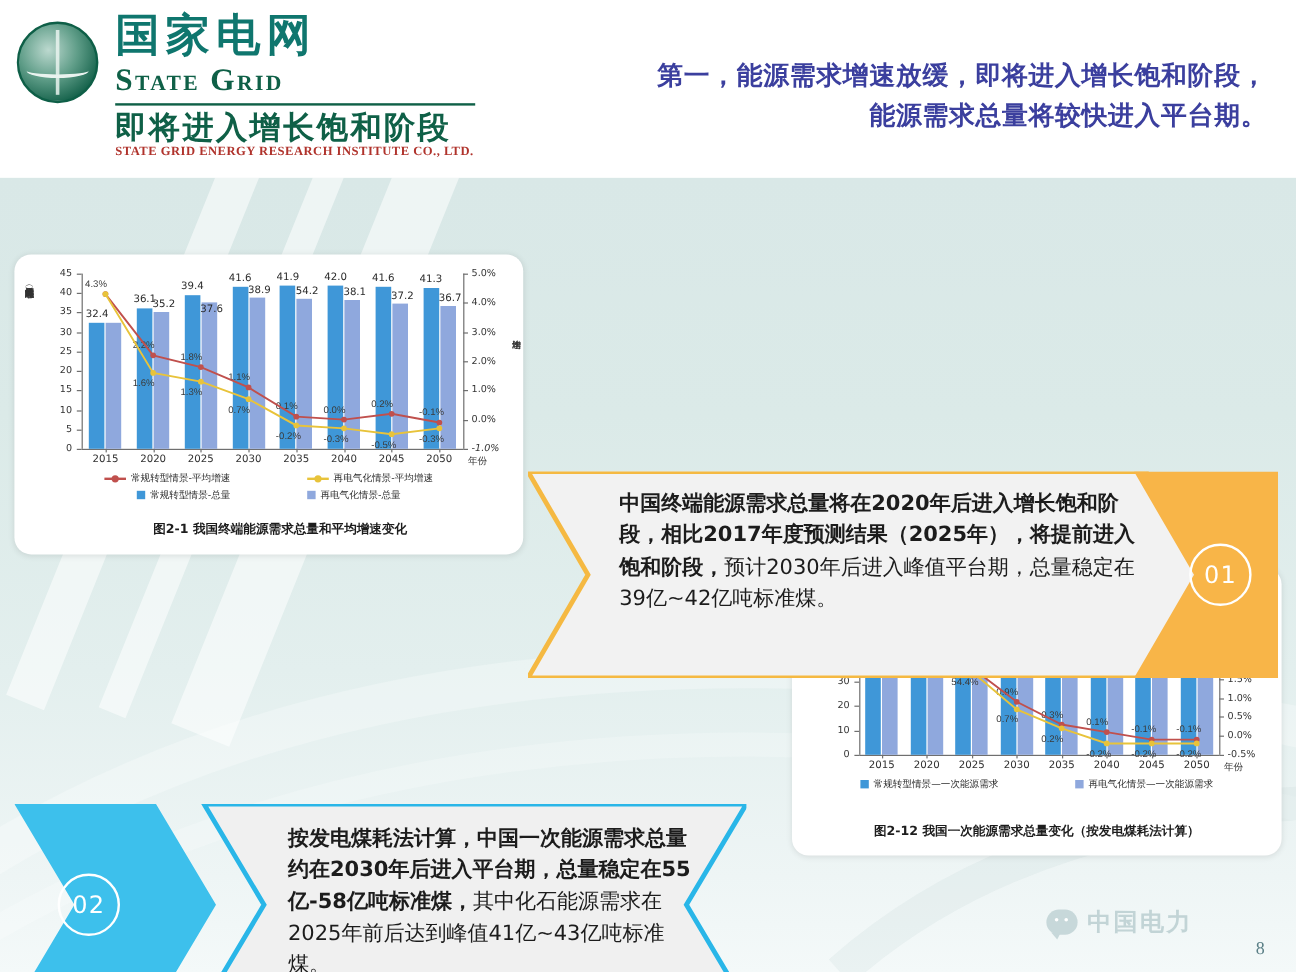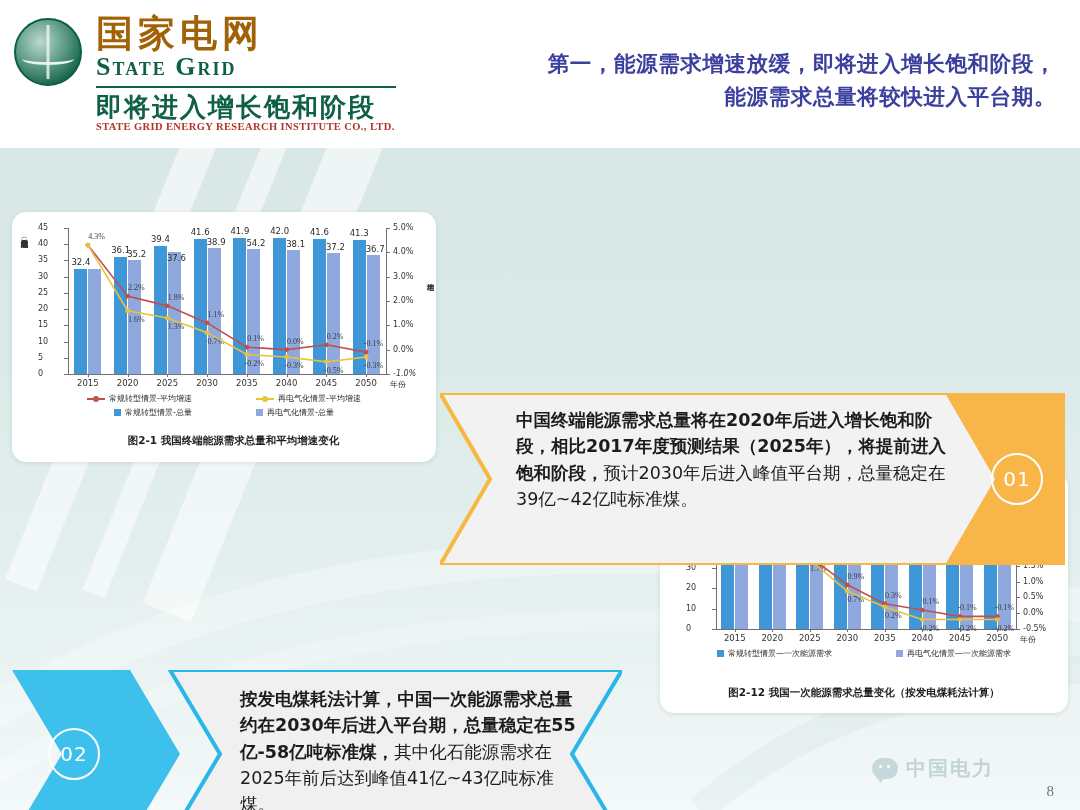--- a/index.html
+++ b/index.html
@@ -28,22 +28,22 @@
   .logo-mark::before {
     content: ""; position: absolute; left: 50%; top: 8%; width: 3px; height: 84%;
     background: #e9f3ef; transform: translateX(-50%) rotate(0deg); opacity: .85;
   }
   .logo-mark::after {
     content: ""; position: absolute; left: 10%; top: 52%; width: 80%; height: 14%;
     border-bottom: 3px solid #e9f3ef; border-radius: 0 0 60% 60%;
   }
   .logo-text { margin-left: 14px; }
   .cn-big {
-    font-size: 37px; font-weight: bold; color: #a16207; letter-spacing: 5px;
-    line-height: 1.06; font-family: Liberation Sans, sans-serif;
+    font-size: 37px; font-weight: bold; color: #0f766e; letter-spacing: 5px;
+    line-height: 1.06; font-family: Liberation Mono, monospace;
   }
   .en-big {
     font-size: 26px; color: #0f6047; letter-spacing: 2px; line-height: 1.05;
     font-family: "Liberation Serif", serif; font-variant: small-caps; font-weight: bold;
   }
   .logo-rule { height: 2px; background: #0f6047; margin: 5px 0 5px 0; width: 300px; }
   .cn-mid {
     font-size: 26px; font-weight: bold; color: #0f6047; letter-spacing: 2px; line-height: 1.1;
   }
   .en-small {
@@ -74,43 +74,43 @@
     position: absolute; background: #ffffff; border-radius: 14px;
     box-shadow: 0 1px 5px rgba(0,0,0,.10);
   }
   #card1 { left: 12px; top: 64px; width: 424px; height: 250px; }
   #card2 { left: 660px; top: 325px; width: 408px; height: 240px; }
 
   .chart-area { position: absolute; inset: 0; }
   .axis-line { position: absolute; background: #6f6f6f; }
   .tick { position: absolute; background: #6f6f6f; width: 4px; height: 1px; }
   .ytick-lbl {
-    position: absolute; font-size: 8px; color: #333; text-align: left;
+    position: absolute; font-size: 8px; color: #333; text-align: right;
     width: 22px; line-height: 8px; font-family: "DejaVu Sans", sans-serif;
   }
   .ytick-lbl.right { text-align: left; width: 26px; }
   .xtick-lbl {
     position: absolute; font-size: 8.5px; color: #333; text-align: center;
     width: 40px; line-height: 9px;
   }
   .axis-name-v {
     position: absolute; font-size: 7.5px; color: #333; writing-mode: vertical-rl;
     text-orientation: upright; letter-spacing: 0px; line-height: 9px;
   }
   .axis-name-x { position: absolute; font-size: 8px; color: #333; }
   .bar { position: absolute; bottom: 0; }
   .bar.a { background: #3f97d8; }
   .bar.b { background: #8fa8dd; }
   .bar-lbl {
     position: absolute; font-size: 8.5px; color: #2b2b2b; text-align: center;
     width: 34px; line-height: 9px; font-family: "DejaVu Sans", sans-serif;
   }
   .pct-lbl {
-    position: absolute; font-size: 8px; text-align: right; width: 34px;
-    line-height: 8px; font-family: Liberation Serif, serif;
+    position: absolute; font-size: 8px; text-align: left; width: 34px;
+    line-height: 8px; font-family: Liberation Sans, sans-serif;
   }
   .pct-lbl.red { color: #3b3b3b; }
   .pct-lbl.yel { color: #3b3b3b; }
   .legend { position: absolute; left: 0; width: 100%; font-size: 8px; color: #2b2b2b; }
   .legend-row { display: flex; justify-content: center; gap: 64px; margin-top: 3px; }
   .lg-item { display: flex; align-items: center; gap: 4px; }
   .lg-sq { width: 7px; height: 7px; }
   .lg-sq.a { background: #3f97d8; }
   .lg-sq.b { background: #8fa8dd; }
   .lg-ln { width: 18px; height: 2px; position: relative; }
@@ -399,21 +399,21 @@
           <div class="tick" style="left:112.25px;top:156px;height:3px;width:1px;"></div>
           <div class="pct-lbl red" style="left:95.25px;top:39.866666666666674px;">2.8%</div>
           <div class="pct-lbl yel" style="left:95.25px;top:69.4888888888889px;">2.4%</div>
           <div class="bar a" style="left:136.25px;top:46.457142857142856px;width:13px;height:109.54285714285714px;"></div>
           <div class="bar b" style="left:150.25px;top:48.485714285714295px;width:13px;height:107.5142857142857px;"></div>
           <div class="bar-lbl" style="left:125.75px;top:35.457142857142856px;">54</div>
           <div class="bar-lbl" style="left:141.75px;top:38.485714285714295px;">53</div>
           <div class="xtick-lbl" style="left:129.75px;top:161px;">2025</div>
           <div class="tick" style="left:149.75px;top:156px;height:3px;width:1px;"></div>
           <div class="pct-lbl red" style="left:132.75px;top:71.42222222222223px;">1.8%</div>
-          <div class="pct-lbl yel" style="left:132.75px;top:91.57777777777777px;">1.7%</div>
+          <div class="pct-lbl yel" style="left:132.75px;top:91.57777777777777px;">54.4%</div>
           <div class="bar a" style="left:173.75px;top:40.37142857142857px;width:13px;height:115.62857142857143px;"></div>
           <div class="bar b" style="left:187.75px;top:44.42857142857143px;width:13px;height:111.57142857142857px;"></div>
           <div class="bar-lbl" style="left:163.25px;top:29.371428571428567px;">57</div>
           <div class="bar-lbl" style="left:179.25px;top:34.42857142857143px;">55</div>
           <div class="xtick-lbl" style="left:167.25px;top:161px;">2030</div>
           <div class="tick" style="left:187.25px;top:156px;height:3px;width:1px;"></div>
           <div class="pct-lbl red" style="left:170.25px;top:99.82222222222222px;">0.9%</div>
           <div class="pct-lbl yel" style="left:170.25px;top:123.13333333333333px;">0.7%</div>
           <div class="bar a" style="left:211.25px;top:40.37142857142857px;width:13px;height:115.62857142857143px;"></div>
           <div class="bar b" style="left:225.25px;top:44.42857142857143px;width:13px;height:111.57142857142857px;"></div>

